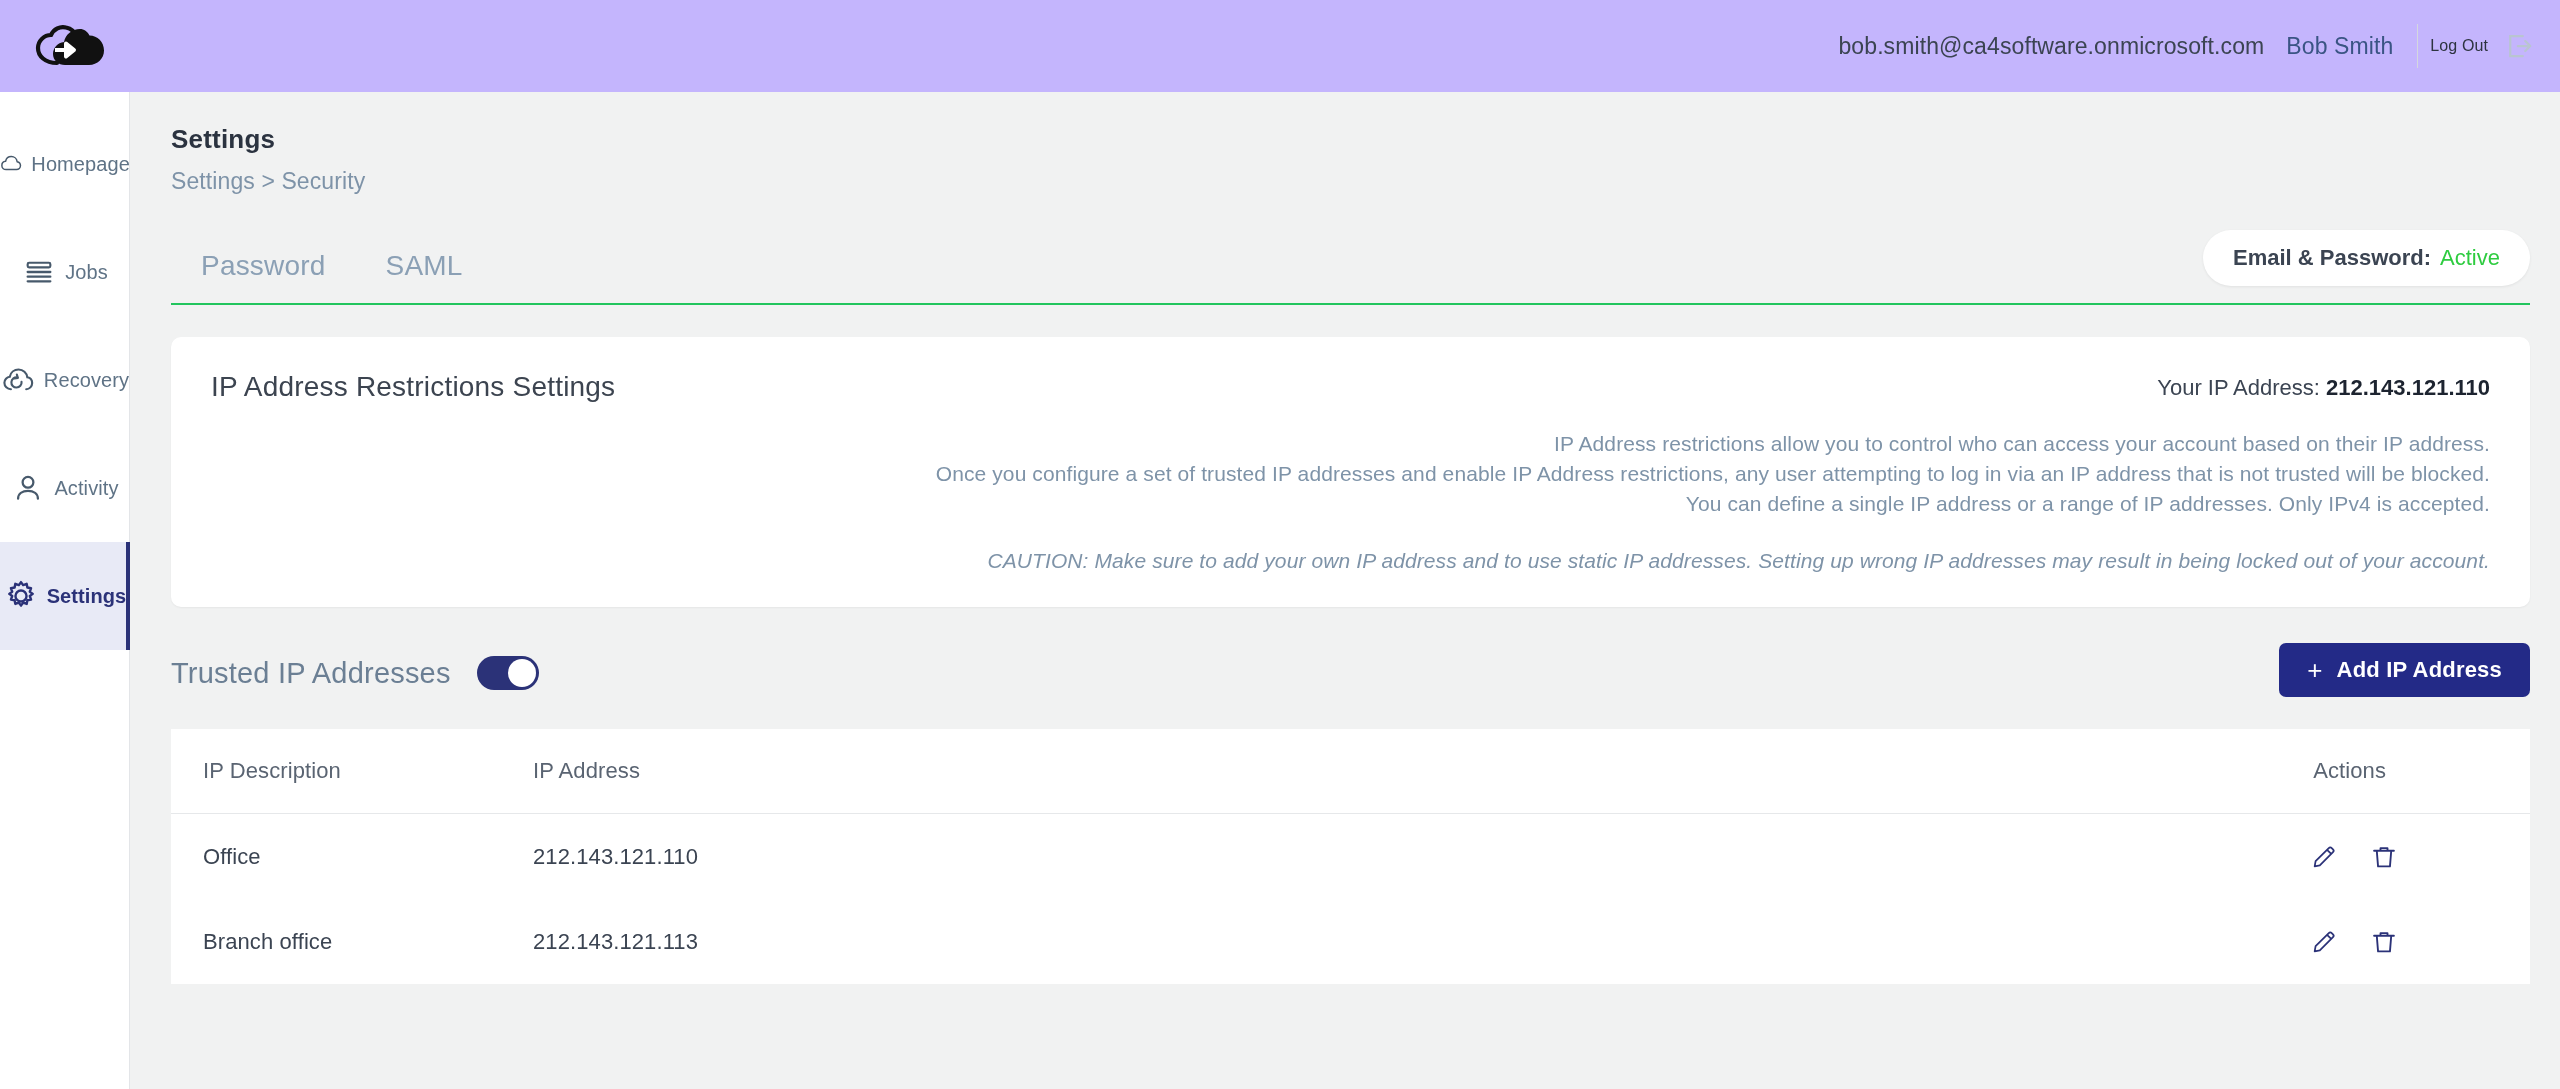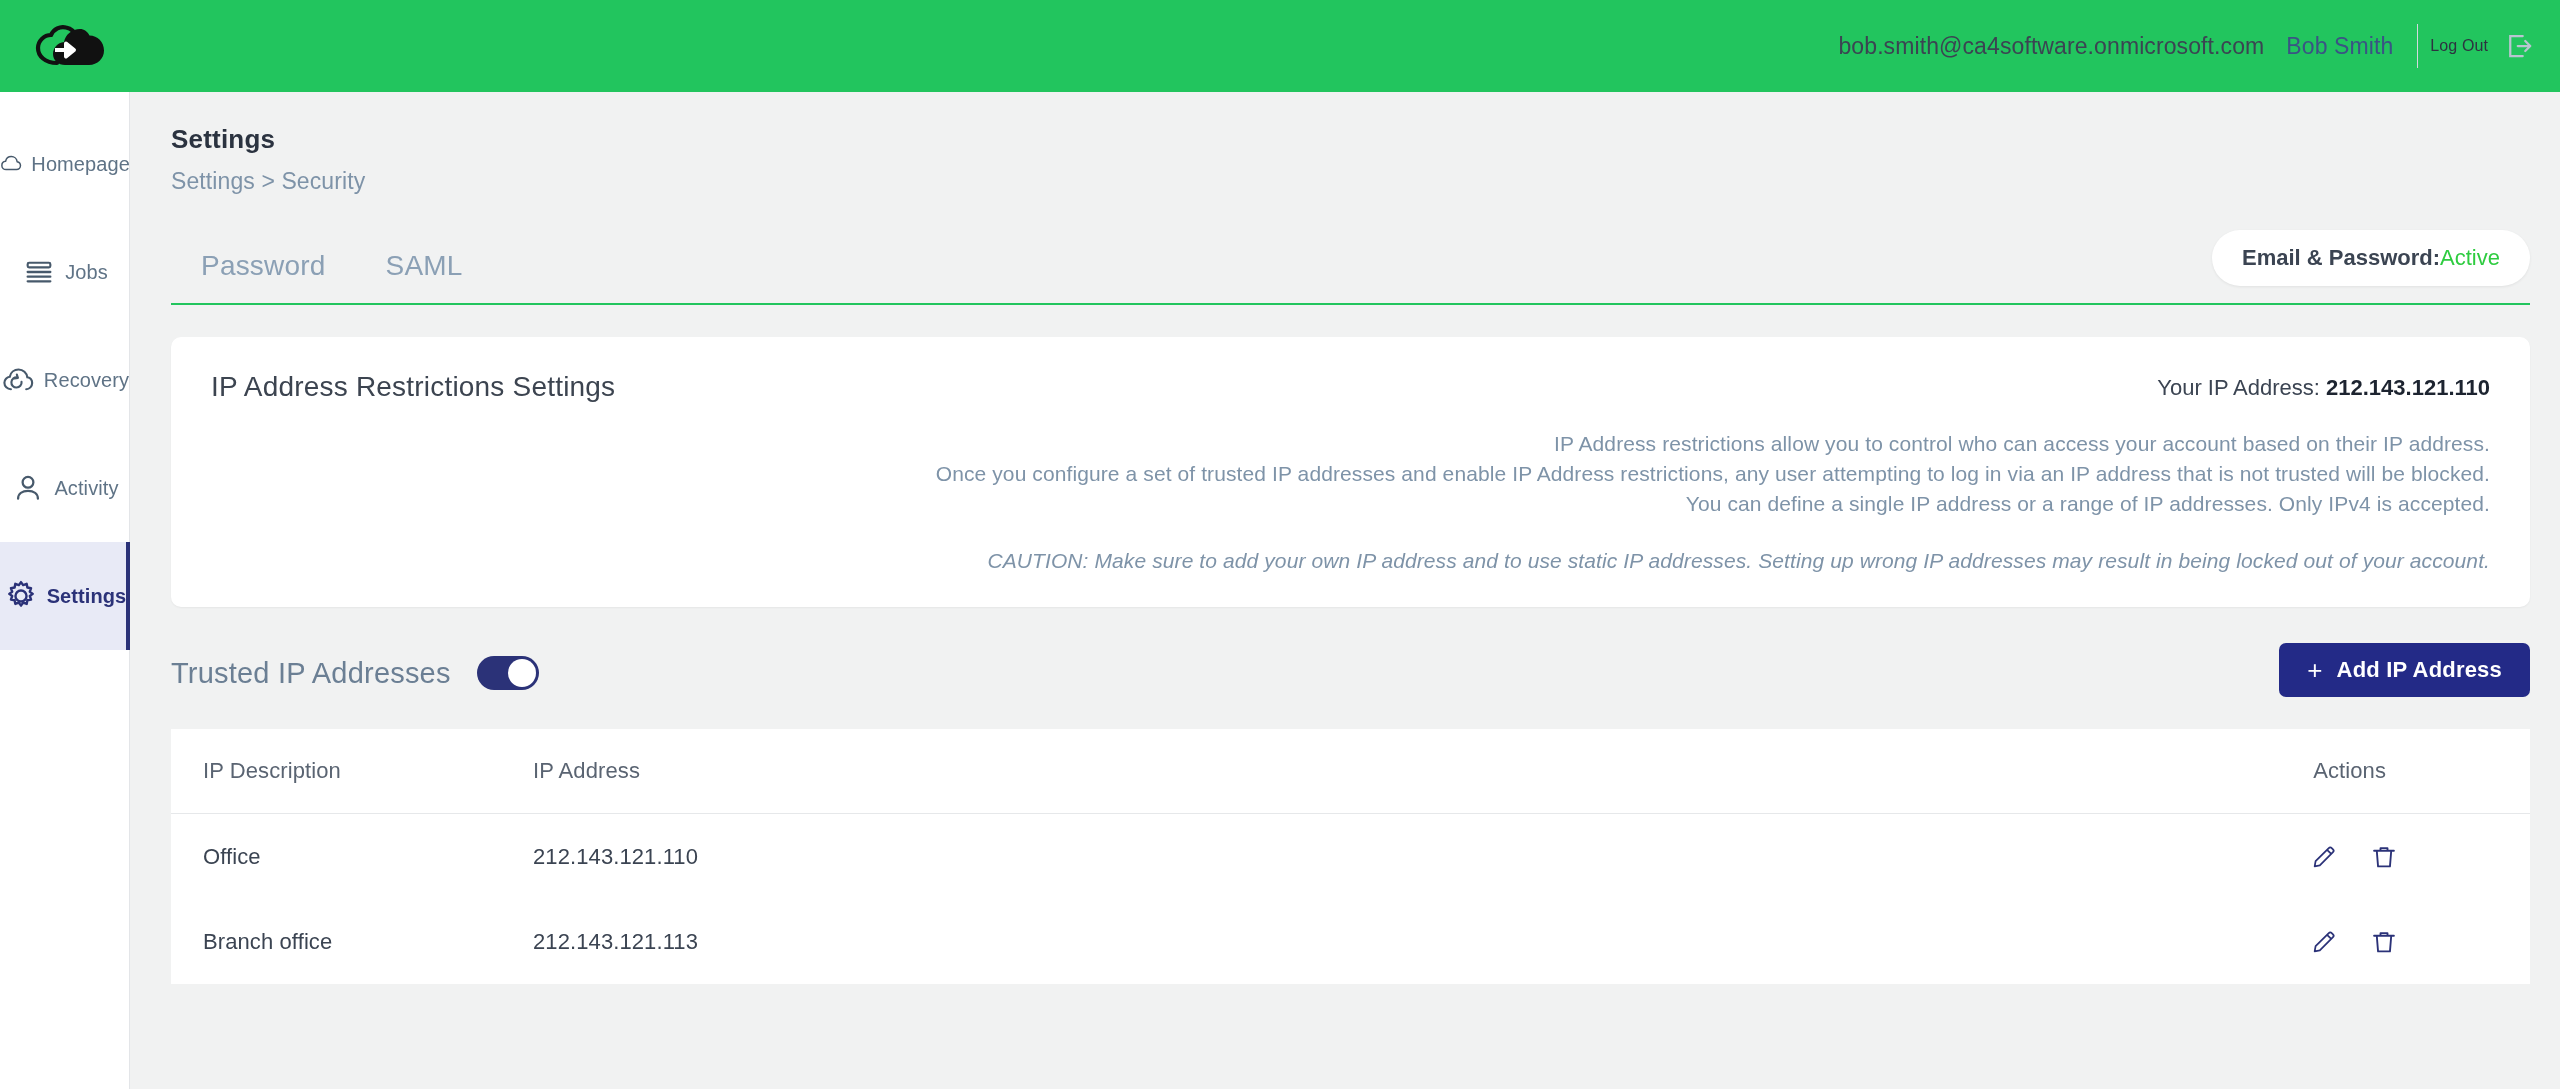--- a/index.html
+++ b/index.html
@@ -7,21 +7,21 @@
     width: 2560px; height: 1089px;
     background: #f1f2f2;
     font-family: "Liberation Sans", sans-serif;
     overflow: hidden;
   }
 
   
   .topbar {
     position: absolute; top: 0; left: 0;
     width: 2560px; height: 92px;
-    background: #22c55e;
+    background: #c4b5fd;
     display: flex; align-items: center;
     z-index: 5;
   }
   .logo-wrap {
     position: absolute; left: 32px; top: 18px;
     width: 76px; height: 56px;
     display: flex; align-items: center; justify-content: center;
   }
   .header-right {
     position: absolute; right: 26px; top: 0; height: 92px;
@@ -83,21 +83,21 @@
   .page-title {
     font-size: 26px; font-weight: bold; color: #2b3340; letter-spacing: .2px;
   }
   .breadcrumb {
     margin-top: 13px; font-size: 23px; color: #7e93a8; letter-spacing: .1px;
   }
   .status-pill {
     position: absolute; right: 30px; top: 138px;
     height: 56px; min-width: 302px;
     background: #ffffff; border-radius: 28px;
-    display: flex; align-items: center; justify-content: center; gap: 0;
+    display: flex; align-items: center; justify-content: center; gap: 9px;
     padding: 0 30px;
     box-shadow: 0 1px 3px rgba(0,0,0,.07);
   }
   .pill-label { font-size: 22px; font-weight: bold; color: #3b4452; }
   .pill-value { font-size: 22px; color: #2ecc40; }
 
   
   .tabs {
     margin-top: 32px; margin-left: 40px;
     width: 2359px; height: 78px;

